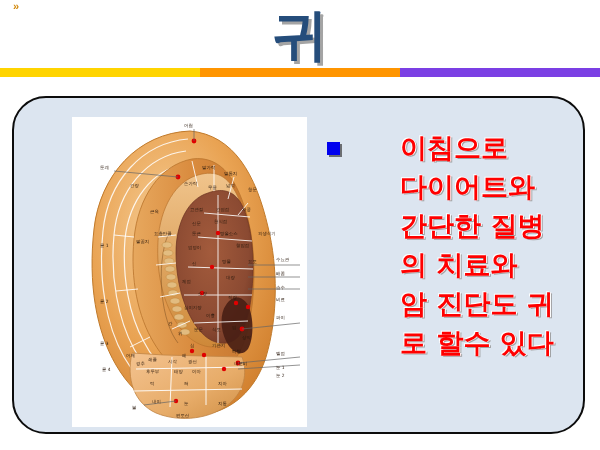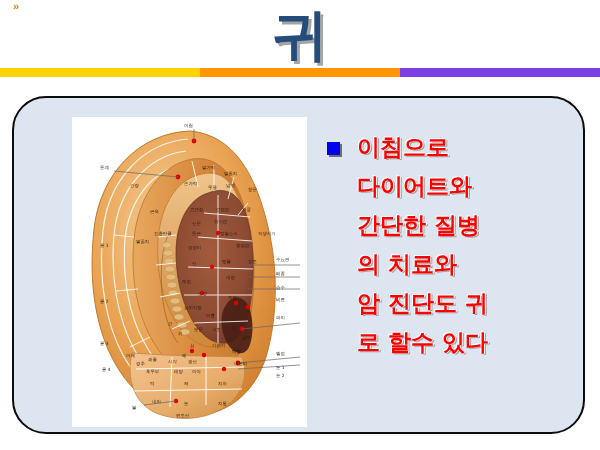--- a/index.html
+++ b/index.html
@@ -108,29 +108,30 @@
     width: 13px;
     height: 13px;
     background: #0000EE;
     margin-top: 14px;
     margin-right: 17px;
     flex: none;
     box-shadow: 2px 2px 0 rgba(60,60,60,0.7);
   }
   #bullet-lines {
     font-family: "DejaVu Sans", sans-serif;
-    font-size: 23px;
+    font-size: 27px;
     line-height: 39px;
     font-weight: bold;
     color: #FF0000;
     white-space: pre-line;
     text-shadow:
        1px  0   0 #FFFFFF,
        2px  1px 0 rgba(150,150,150,0.85),
       -1px -1px 0 #FFFFFF;
+    margin-left: 43px;
   }
 </style>
 </head>
 <body>
 
 <div id="slide">
 
   <span id="corner-mark">»</span>
 
   <div id="title-area">

